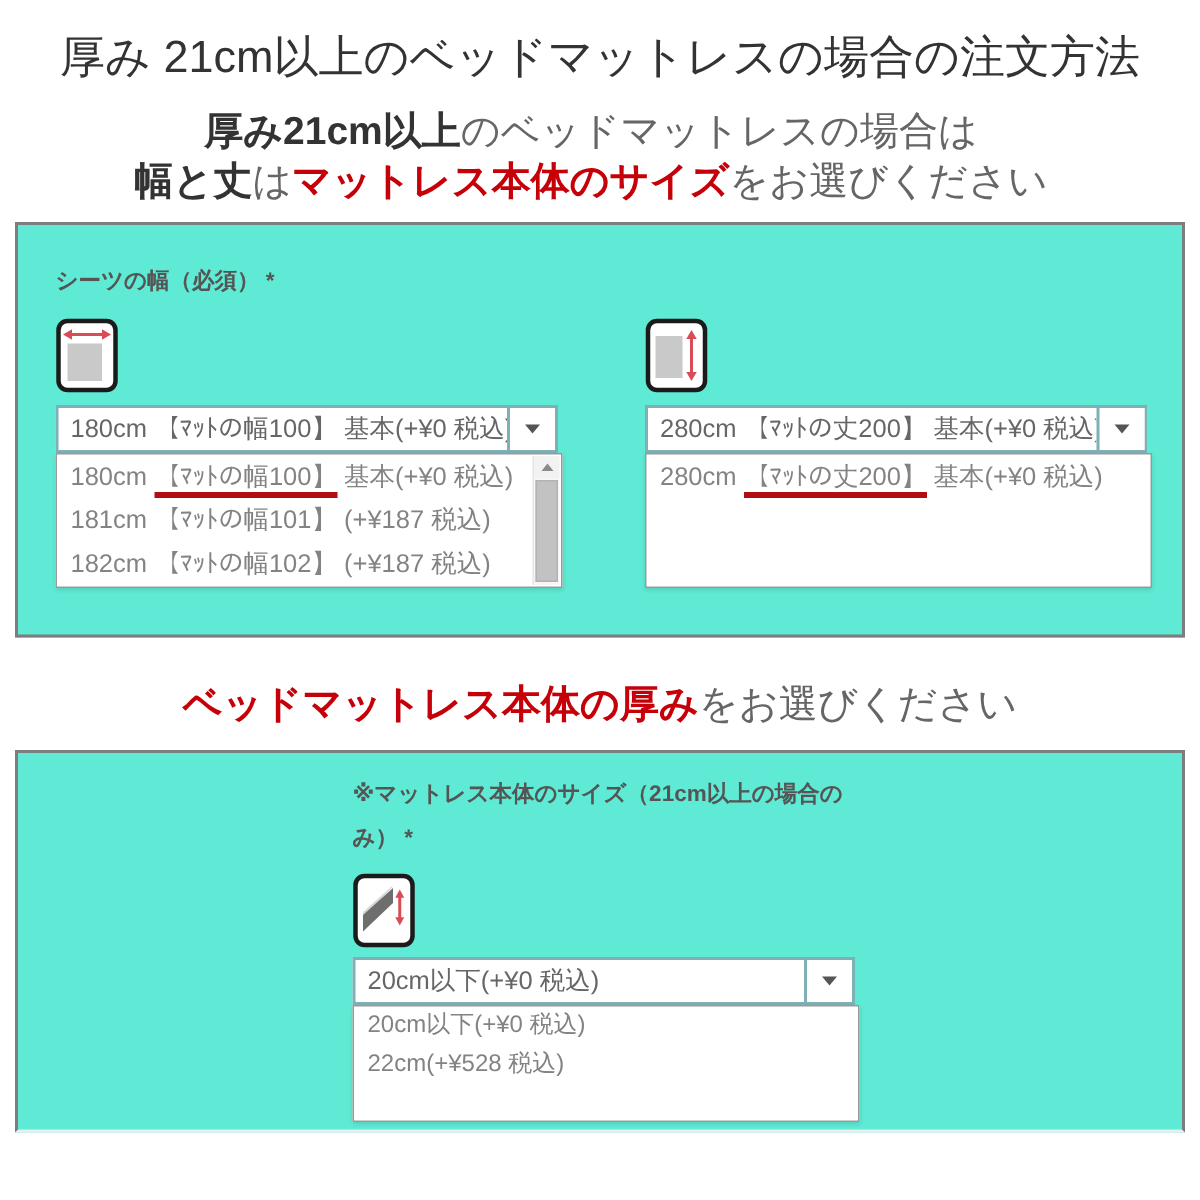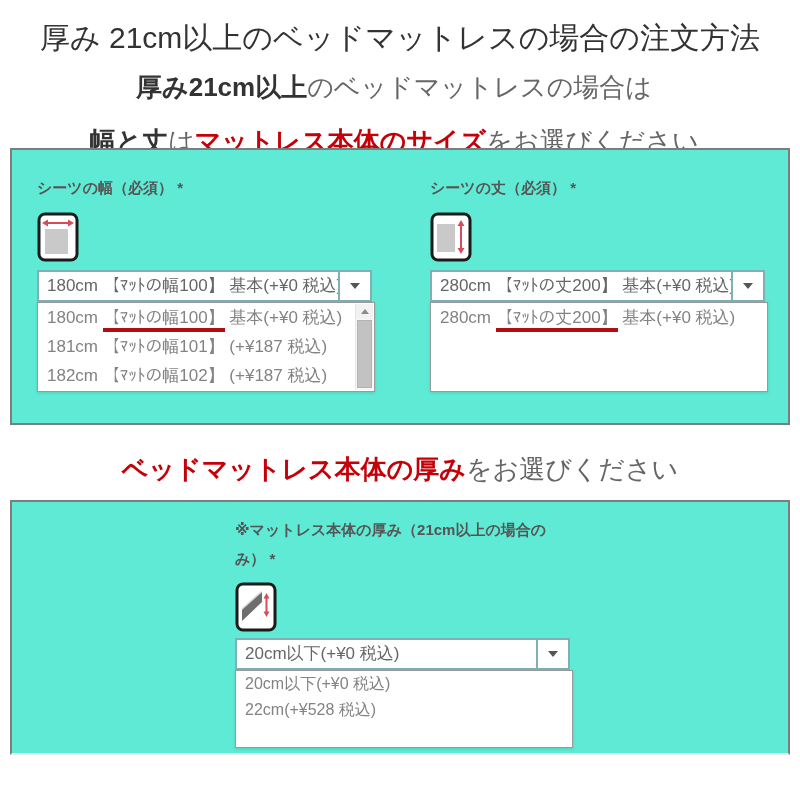--- a/index.html
+++ b/index.html
@@ -12,21 +12,21 @@
 
   
   .page-title{
     left:0;right:0;top:18px;text-align:center;
     font-size:30px;font-weight:normal;color:#333;white-space:nowrap;
   }
   .subtitle{left:0;right:12px;text-align:center;font-size:26px;color:#666;white-space:nowrap;}
   .subtitle .bld{color:#333;font-weight:bold;}
   .subtitle .redbld{color:#c50008;font-weight:bold;}
   .sub1{top:70px;}
-  .sub2{top:103px;margin-top:21px;}
+  .sub2{top:103px;}
   .mid-heading{left:0;right:0;top:452px;text-align:center;font-size:26px;color:#666;white-space:nowrap;}
   .mid-heading .redbld{color:#c50008;font-weight:bold;}
 
   
   .panel{background:#5eead4;border:2px solid #7d7d7d;}
   .panel1{left:10px;top:148px;width:776px;height:273px;}
   .panel2{left:10px;top:500px;width:776px;height:251px;border-bottom-color:#ececec;}
 
   
   .field-label{font-size:15px;font-weight:bold;color:#555;line-height:1.9;}
@@ -102,21 +102,20 @@
     <div class="opt"><span>181cm </span><span>【ﾏｯﾄの幅101】</span><span> (+¥187 税込)</span></div>
     <div class="opt"><span>182cm </span><span>【ﾏｯﾄの幅102】</span><span> (+¥187 税込)</span></div>
     <div class="scrollbar">
       <div class="scroll-up">
           <span class="up-tri"></span>
         </div>
       <div class="scroll-thumb"></div>
     </div>
   </div>
 
-  <div class="abs field-label" style="left:418px;top:24px;">シーツの丈（必須） *</div>
 
   <span class="abs icon-box" style="left:418px;top:62px;">
     <svg width="42" height="50" viewBox="0 0 42 50">
       <rect x="2" y="2" width="38" height="46" rx="6" fill="#ffffff" stroke="#1b1b1b" stroke-width="3"></rect>
       <rect x="7" y="12" width="18" height="28" fill="#c9c9c9"></rect>
       <line x1="31" y1="12" x2="31" y2="38" stroke="#d84b57" stroke-width="2"></line>
       <polygon points="31,8 27.5,14 34.5,14" fill="#d84b57"></polygon>
       <polygon points="31,42 27.5,36 34.5,36" fill="#d84b57"></polygon>
     </svg>
   </span>
@@ -130,21 +129,21 @@
 
   <div class="abs list" style="left:418px;top:152px;height:90px;">
     <div class="opt"><span>280cm </span><span class="redline">【ﾏｯﾄの丈200】</span><span> 基本(+¥0 税込)</span></div>
   </div>
 </div>
 
 <div class="abs mid-heading"><span class="redbld">ベッドマットレス本体の厚み</span><span>をお選びください</span></div>
 
 <div class="abs panel panel2">
 
-  <div class="abs field-label" style="left:223px;top:14px;width:330px;">※マットレス本体の厚み（21cm以上の場合のみ） *</div>
+  <div class="abs field-label" style="left:223px;top:14px;width:330px;">※マットレス本体のサイズ（21cm以上の場合のみ） *</div>
 
   <span class="abs icon-box" style="left:223px;top:80px;">
     <svg width="42" height="50" viewBox="0 0 42 50">
       <rect x="2" y="2" width="38" height="46" rx="6" fill="#ffffff" stroke="#1b1b1b" stroke-width="3"></rect>
       <polygon points="7,26 26,9 27,9 7,30" fill="#d8d8d8"></polygon>
       <polygon points="7,28 27,10 27,20 7,39" fill="#6e6e6e"></polygon>
       <line x1="31.5" y1="15" x2="31.5" y2="31" stroke="#d84b57" stroke-width="2"></line>
       <polygon points="31.5,11 28.5,16.5 34.5,16.5" fill="#d84b57"></polygon>
       <polygon points="31.5,35 28.5,29.5 34.5,29.5" fill="#d84b57"></polygon>
     </svg>

